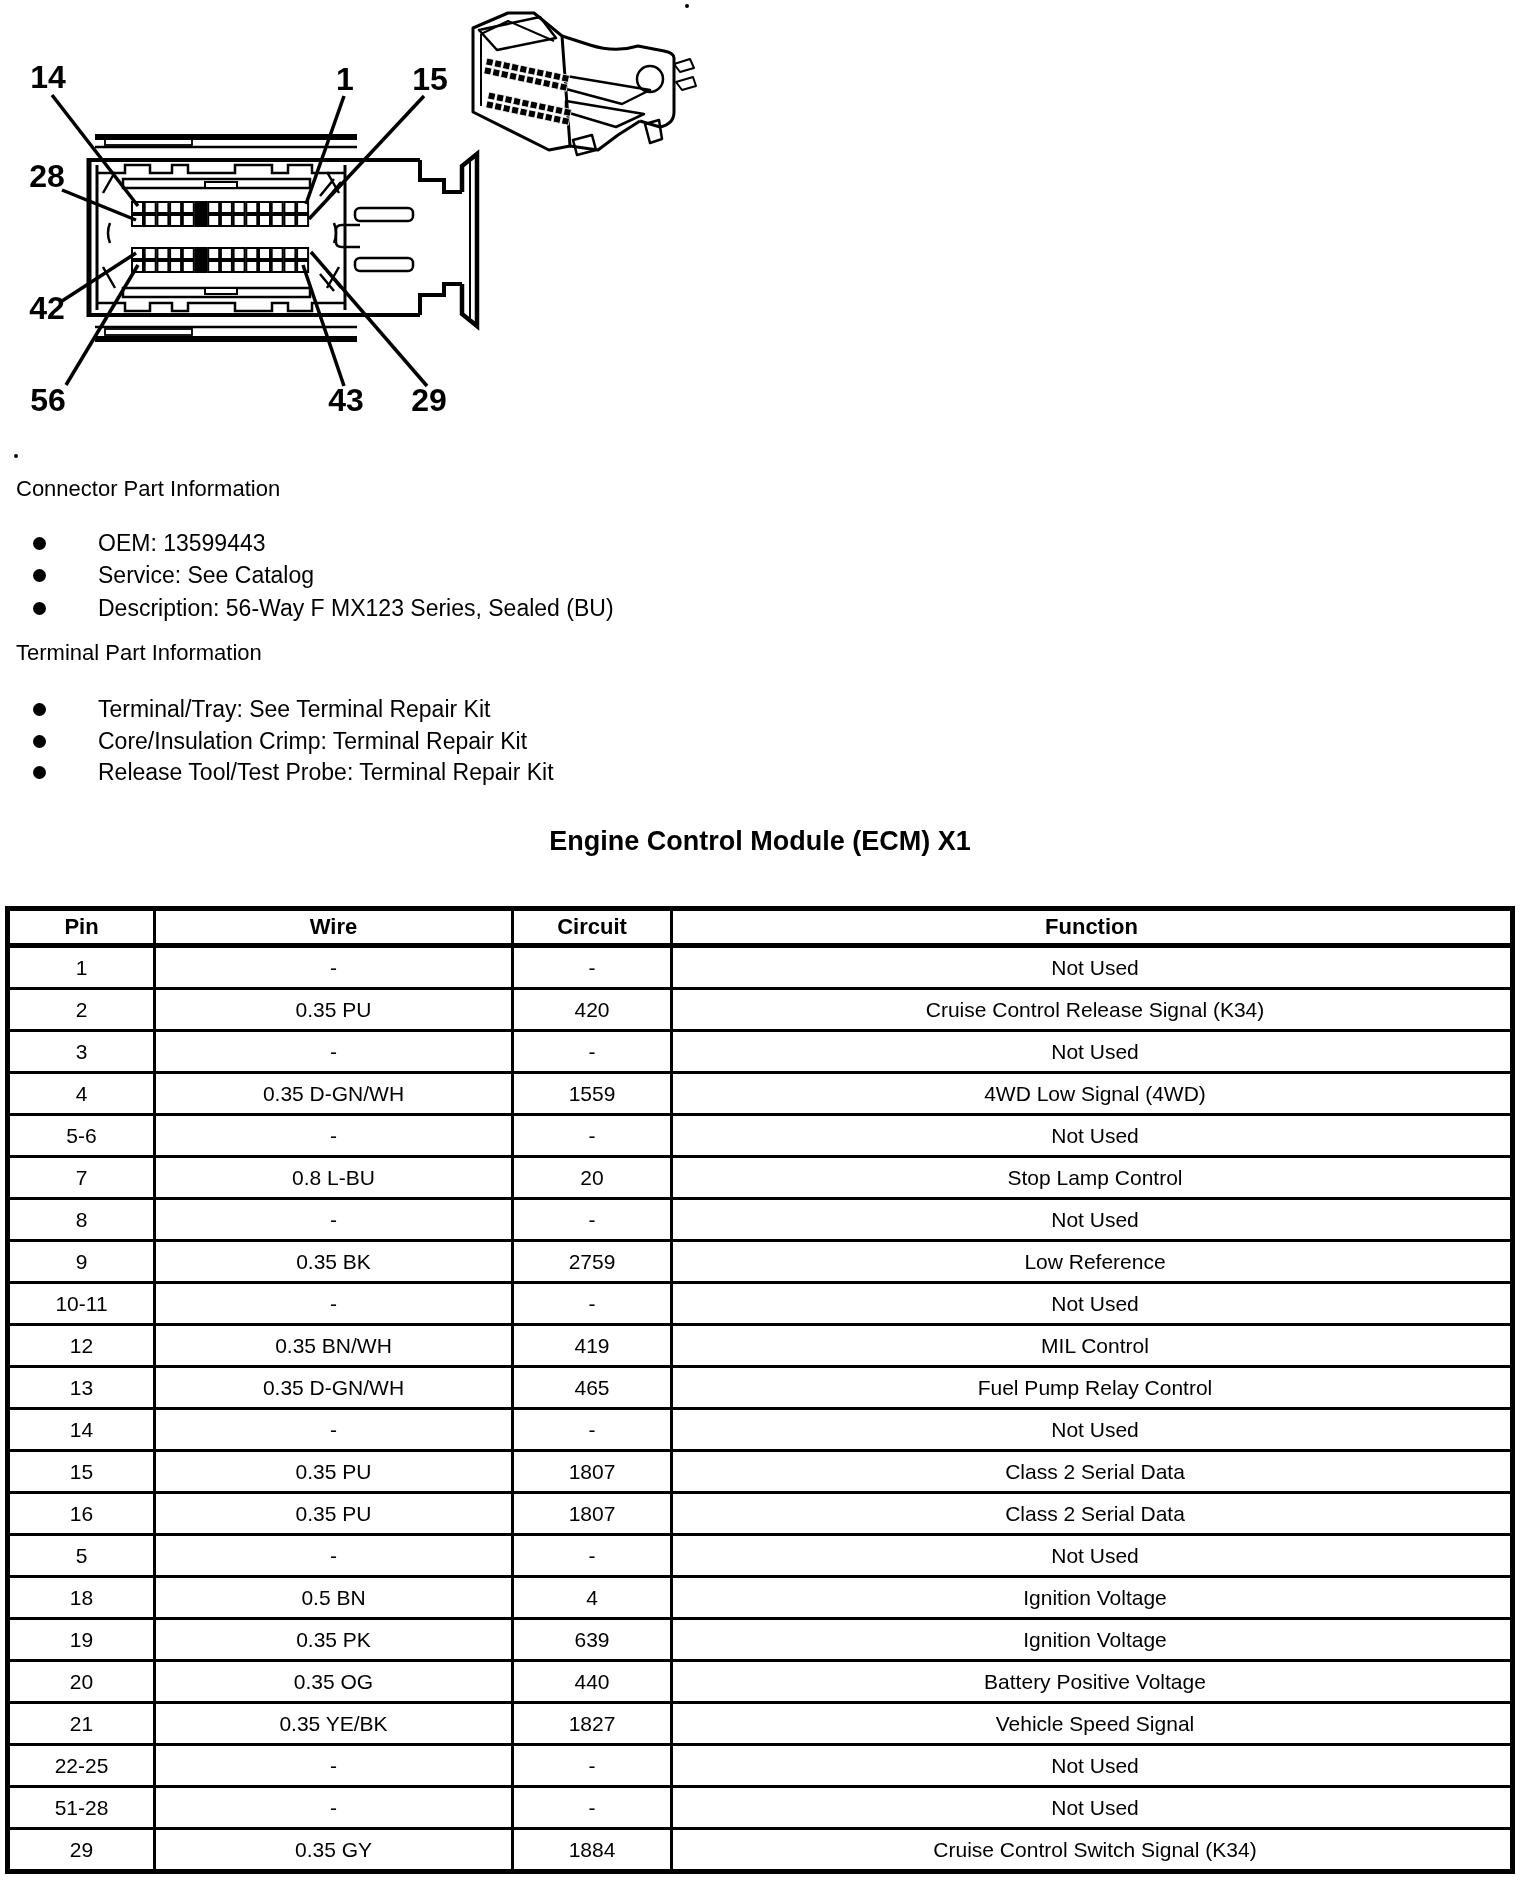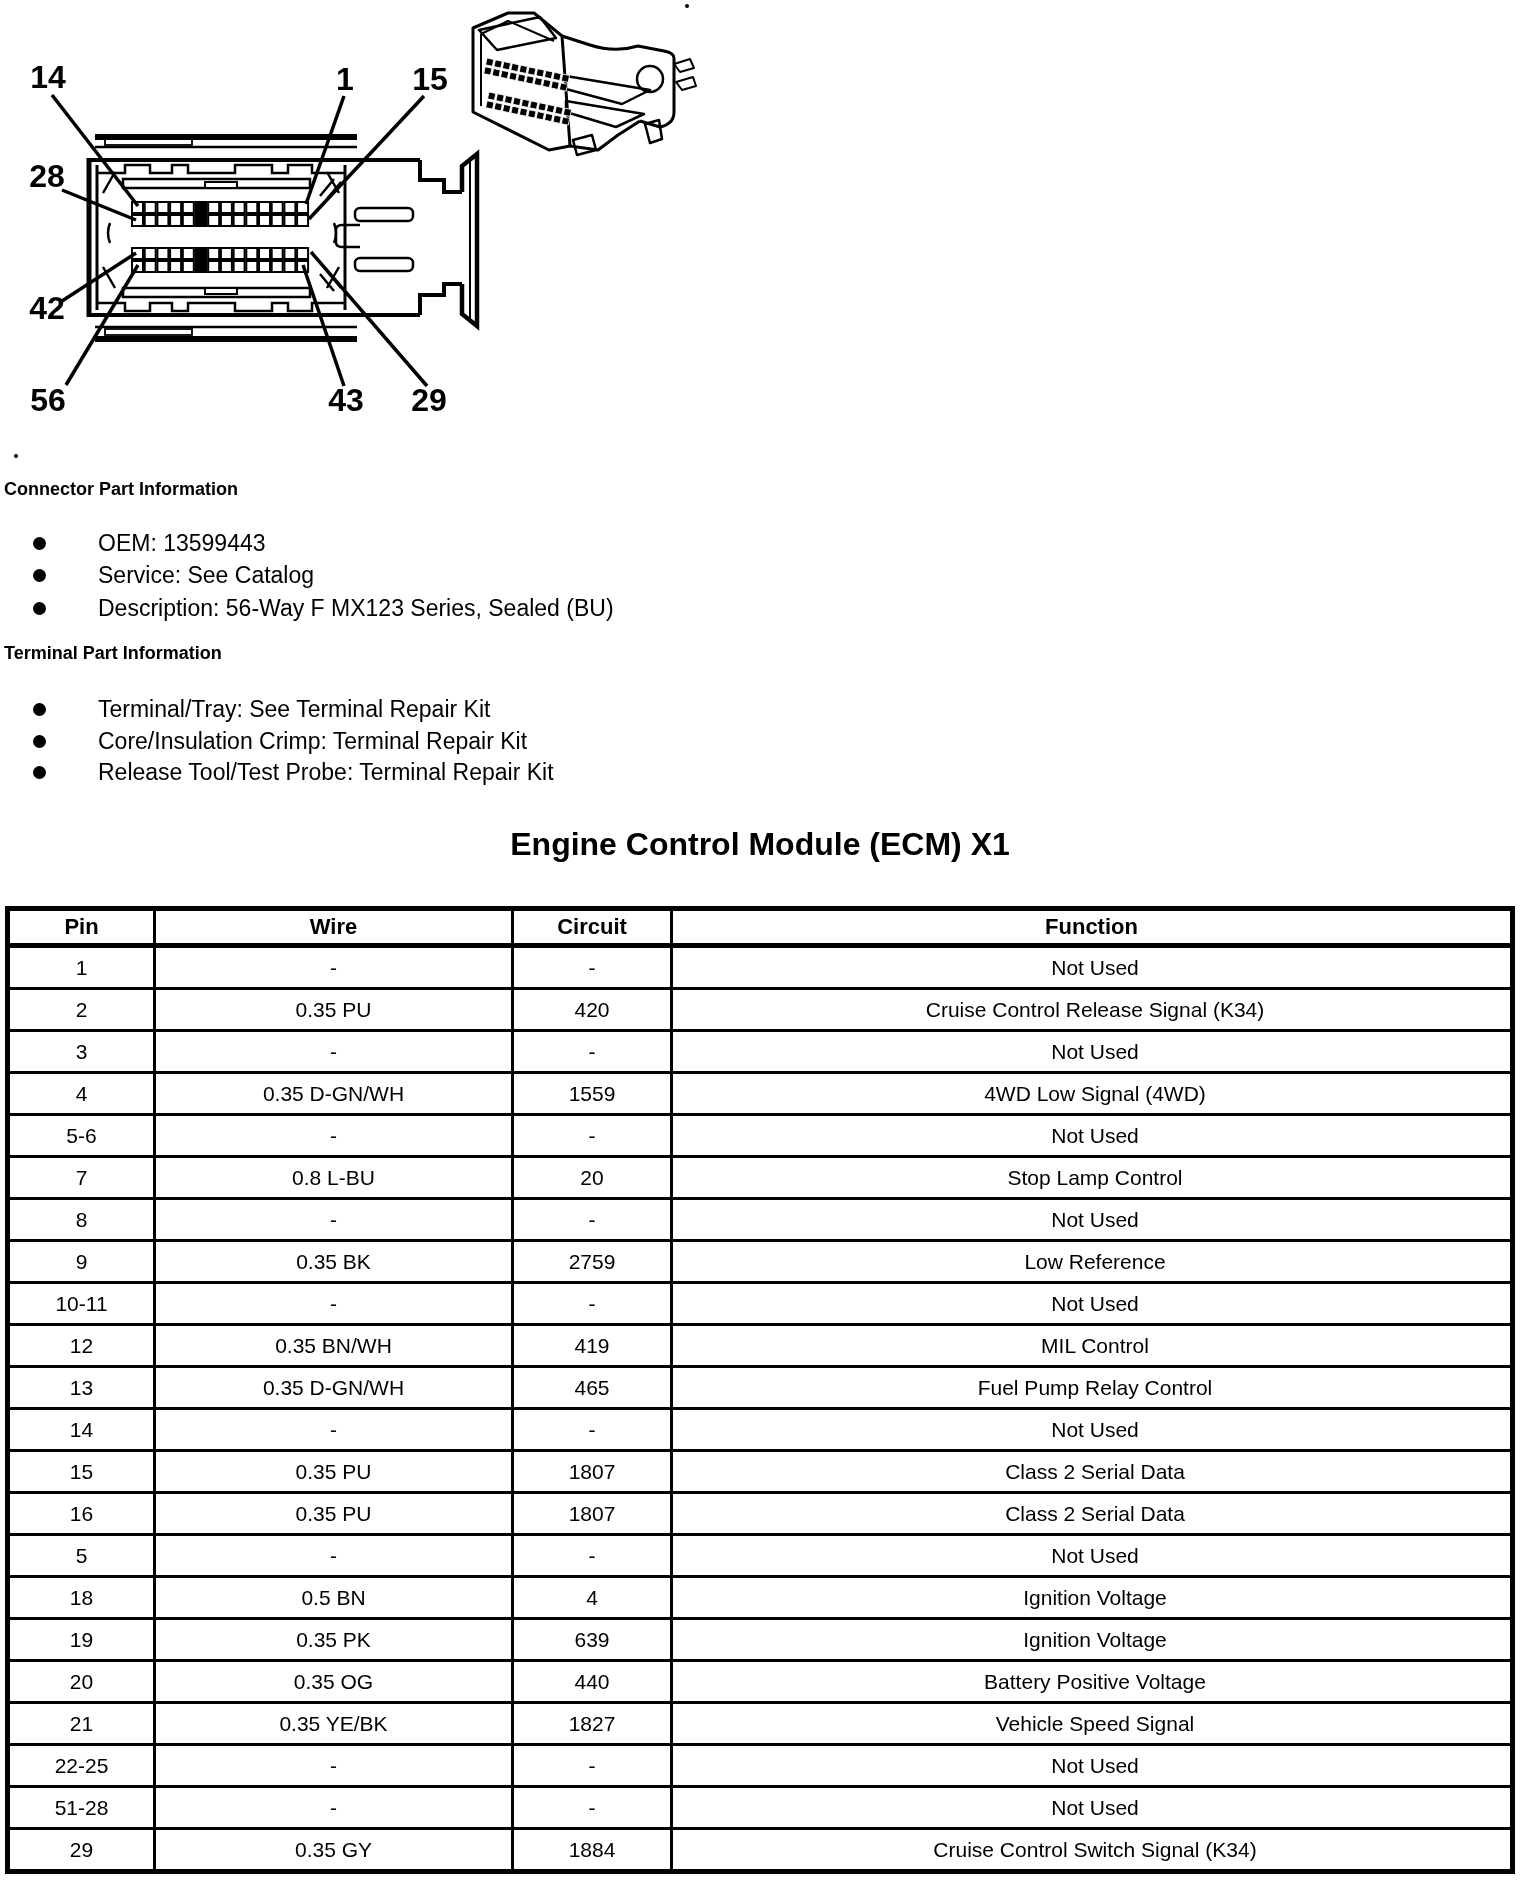--- a/index.html
+++ b/index.html
@@ -6,34 +6,34 @@
   body{
     width:1520px;height:1896px;position:relative;background:#ffffff;
     font-family:"Liberation Sans", sans-serif;color:#000;
     -webkit-font-smoothing:antialiased;
   }
   .abs{position:absolute;}
   
   #diagram{left:0;top:0;width:1520px;height:465px;}
   
   .section-heading{
-    left:4px;font-size:18px;font-weight:bold;line-height:26px;white-space:nowrap;
+    left:16px;font-size:22px;font-weight:normal;line-height:26px;white-space:nowrap;
   }
   .bullet-item{
     left:0;height:27px;display:flex;align-items:center;white-space:nowrap;gap:36px;
   }
   .bullet-dot{
     width:13px;height:13px;border-radius:50%;background:#000;
     margin-left:33px;margin-right:16px;flex:0 0 auto;
   }
   .bullet-text{font-size:23px;line-height:27px;}
   
   #table-title{
     left:0;top:826px;width:1520px;text-align:center;
-    font-size:32px;font-weight:bold;
+    font-size:27px;font-weight:bold;
   }
   #pinout-table{
     position:absolute;left:5px;top:870px;width:1505px;
     border-collapse:collapse;table-layout:fixed;
     border:5px solid #000;
     margin-top:36px;
   }
   #pinout-table th{
     border:3px solid #000;border-bottom:5px solid #000;
     height:32px;font-size:22px;font-weight:bold;text-align:center;padding:0;

